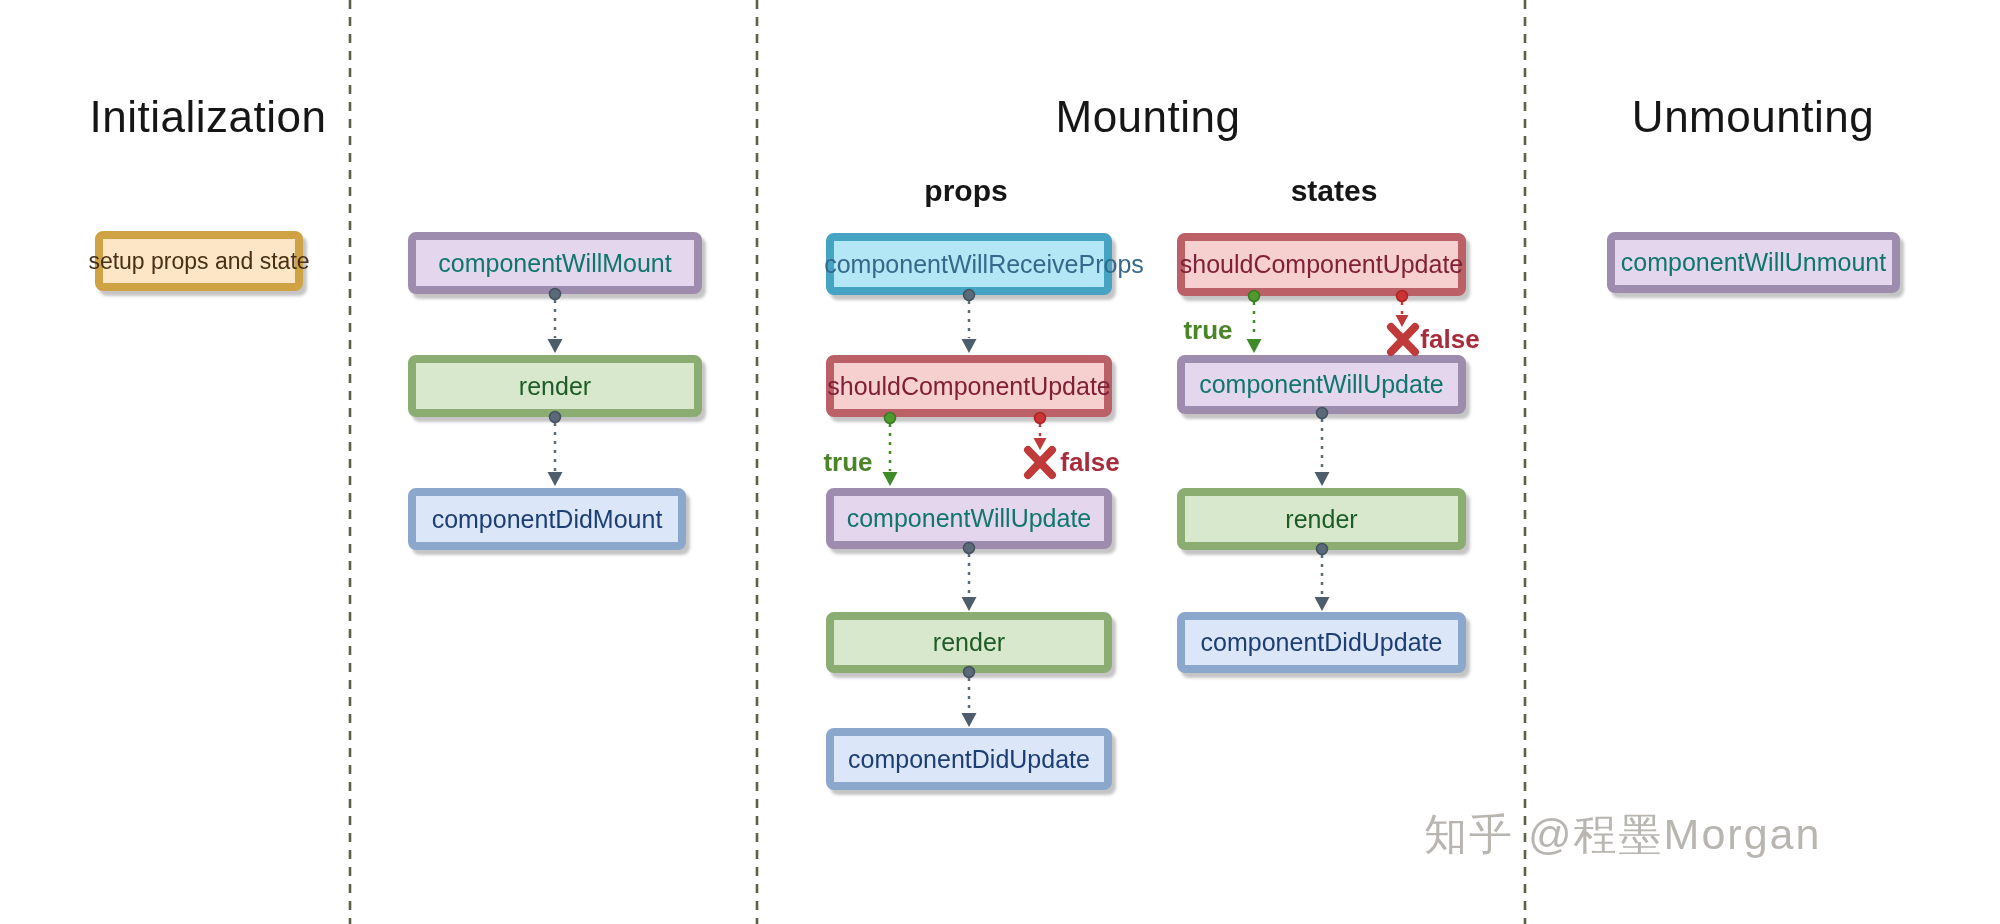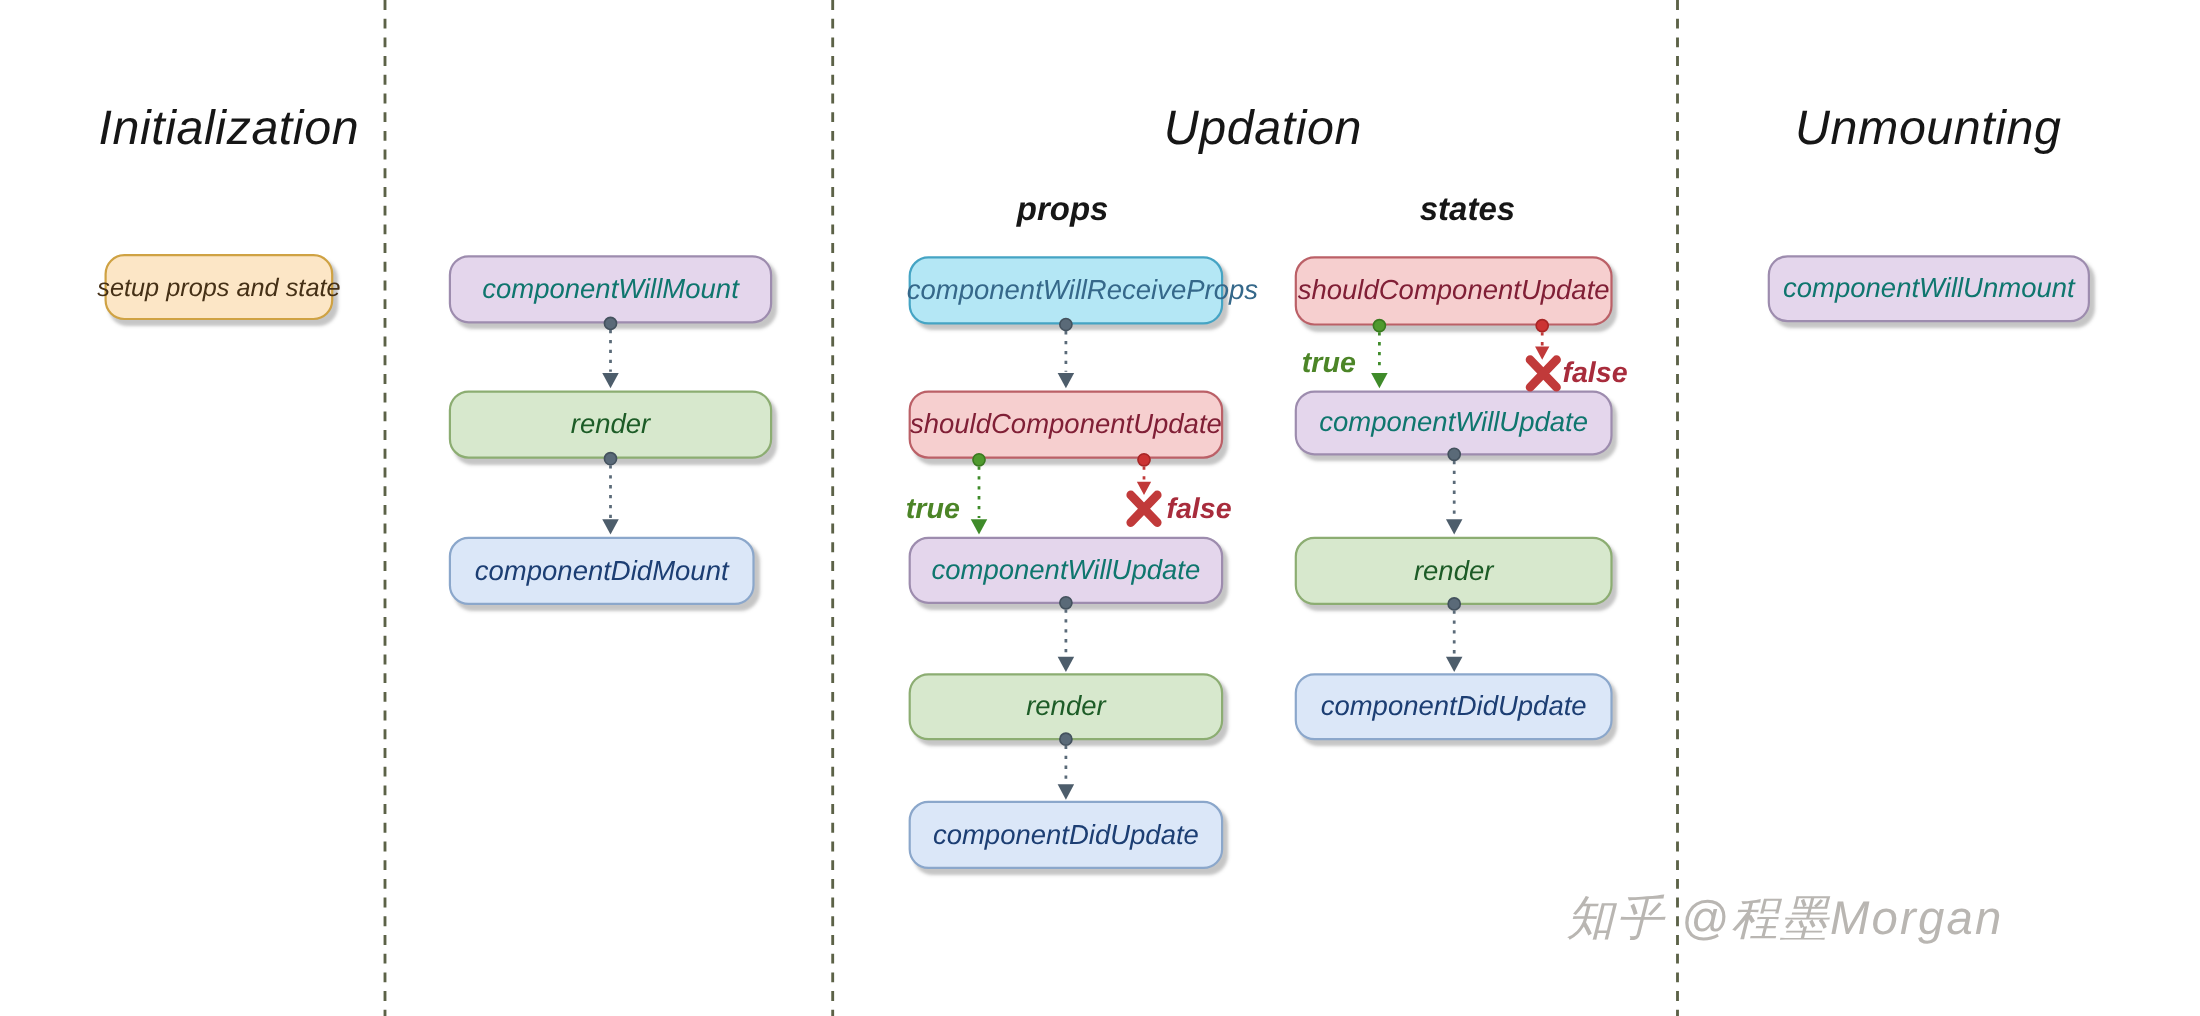--- a/index.html
+++ b/index.html
@@ -2,39 +2,38 @@
 <html><head>
 <meta charset="utf-8">
 <style>
   html,body { margin:0; padding:0; background:#ffffff; }
   #canvas {
     position:relative;
     width:2000px; height:924px;
     overflow:hidden;
     background:#ffffff;
     font-family:"Liberation Sans", sans-serif;
-    font-style:italic;
   }
   .col-title {
     position:absolute;
     transform:translateX(-50%);
     font-size:44px; font-weight:500; color:#161616;
     white-space:nowrap; letter-spacing:0.5px;
   }
   .sub-title {
     position:absolute;
     transform:translateX(-50%);
     font-size:30px; font-weight:600; color:#161616;
     white-space:nowrap;
     margin-left:11px;
   }
   .node {
     position:absolute;
-    border-radius:18px;
-    border:2px solid #be185d;
+    border-radius:8px;
+    border:8px solid #be185d;
     display:flex; align-items:center; justify-content:center;
     font-size:25px; font-weight:500;
     box-shadow:4px 5px 3px rgba(90,90,90,0.35);
     box-sizing:border-box;
     white-space:nowrap;
   }
   .node.orange { background:#fce6c6; border-color:#cfa243; color:#453016; }
   .node.purple { background:#e4d6ec; border-color:#9d8cae; color:#0f766e; }
   .node.green  { background:#d7e8cd; border-color:#8cad72; color:#1d5c27; }
   .node.blue   { background:#dbe7f8; border-color:#8ba7cb; color:#1c3e73; }
@@ -61,21 +60,21 @@
     position:absolute; left:0; top:0;
     pointer-events:none;
   }
 </style>
 </head>
 <body>
 
 <div id="canvas">
 
   <div class="col-title" style="left:208px; top:92px;">Initialization</div>
-  <div class="col-title" style="left:1148px; top:92px;">Updation</div>
+  <div class="col-title" style="left:1148px; top:92px;">Mounting</div>
   <div class="col-title" style="left:1753px; top:92px;">Unmounting</div>
 
   <div class="sub-title" style="left:955px; top:174px;">props</div>
   <div class="sub-title" style="left:1323px; top:174px;">states</div>
 
   <div class="node orange" style="left:95px; top:231px; width:208px; height:60px; font-size:23px;">
     <span>setup props and state</span>
   </div>
 
   <div class="node purple" style="left:408px; top:232px; width:294px; height:62px;">

